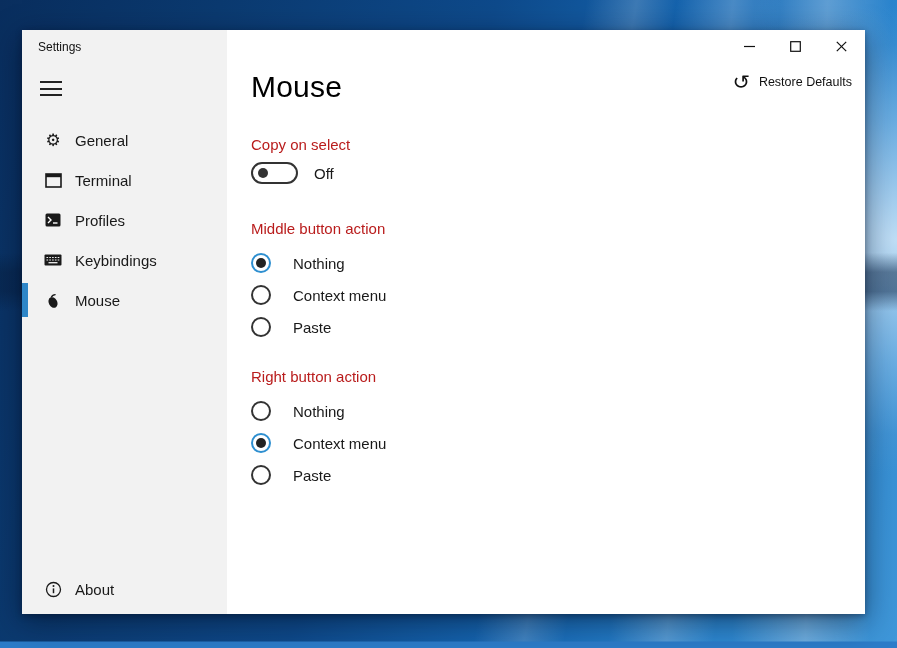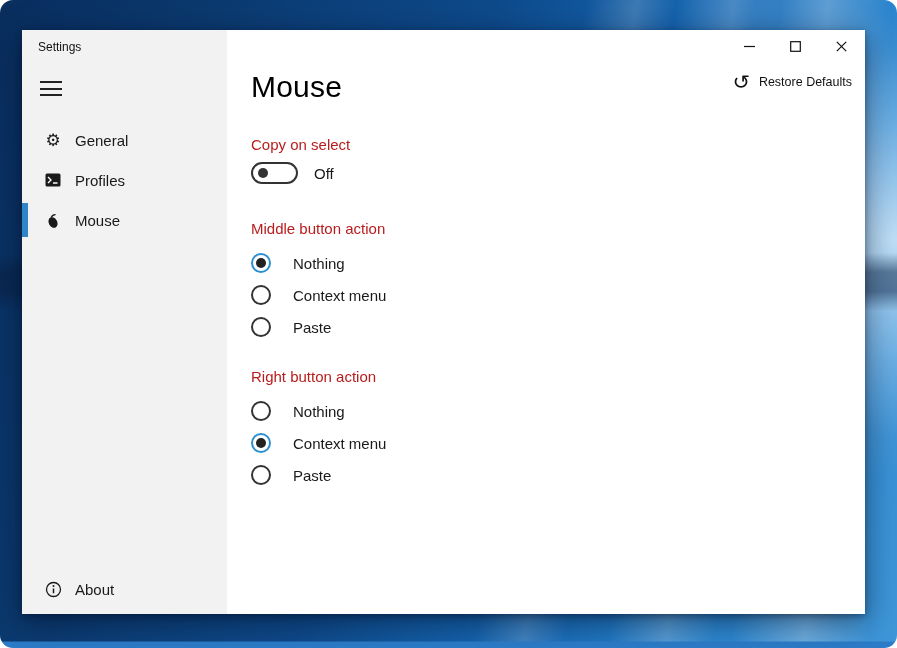--- a/index.html
+++ b/index.html
@@ -8,21 +8,20 @@
   .desktop{
     position:relative; width:897px; height:648px; overflow:hidden;
     background:
       linear-gradient(to top, #2c7cc9 0px, #2c7cc9 6px, rgba(44,124,201,0) 7px),
       linear-gradient(to bottom, rgba(7,32,66,0) 39%, rgba(7,32,66,0.5) 42%, rgba(7,32,66,0.5) 45%, rgba(7,32,66,0) 48%),
       radial-gradient(420px 300px at 100% 37%, rgba(200,227,248,0.95) 0%, rgba(137,192,235,0.65) 40%, rgba(86,156,214,0.3) 65%, rgba(86,156,214,0) 78%),
       linear-gradient(100deg, rgba(255,255,255,0) 58%, rgba(255,255,255,0.18) 63%, rgba(255,255,255,0) 67%),
       linear-gradient(96deg, rgba(255,255,255,0) 70%, rgba(255,255,255,0.22) 76%, rgba(255,255,255,0) 81%),
       linear-gradient(92deg, rgba(255,255,255,0) 82%, rgba(255,255,255,0.28) 90%, rgba(255,255,255,0) 97%),
       linear-gradient(108deg, #092e5e 0%, #0b3a70 20%, #0e4a8b 45%, #1668b4 65%, #2b86cf 82%, #3f97d9 100%);
-    border-radius: 13px;
   }
 
   .window{
     position:absolute; left:22px; top:30px; width:843px; height:584px;
     background:#fff; display:flex;
     box-shadow:0 8px 28px rgba(2,10,30,0.5), 0 2px 6px rgba(2,10,30,0.35);
   }
 
   
   .sidebar{ position:relative; width:205px; background:#f2f2f2; flex:0 0 auto; }
@@ -91,32 +90,52 @@
 
       <nav class="nav">
 
         <div class="nav-item">
           <span class="nav-icon">
               <span class="glyph">⚙</span>
             </span>
           <span class="nav-label">General</span>
         </div>
 
+        <div class="nav-item">
+          <span class="nav-icon">
+            <svg width="17" height="15" viewBox="0 0 17 15">
+              <rect x="1" y="1" width="15" height="13" fill="none" stroke="#1a1a1a" stroke-width="1.6"></rect>
+              <rect x="1" y="1" width="15" height="3.2" fill="#1a1a1a"></rect>
+            </svg>
+          </span>
+          <span class="nav-label">Terminal</span>
+        </div>
 
         <div class="nav-item">
           <span class="nav-icon">
             <svg width="16" height="14" viewBox="0 0 16 14">
               <rect x="0.5" y="0.5" width="15" height="13" rx="1.5" fill="#1a1a1a"></rect>
               <polyline points="3,4 6,7 3,10" fill="none" stroke="#fff" stroke-width="1.4"></polyline>
               <line x1="8" y1="10" x2="12.5" y2="10" stroke="#fff" stroke-width="1.4"></line>
             </svg>
           </span>
           <span class="nav-label">Profiles</span>
         </div>
 
+        <div class="nav-item">
+          <span class="nav-icon">
+            <svg width="18" height="12" viewBox="0 0 18 12">
+              <rect x="0.5" y="0.5" width="17" height="11" rx="1" fill="#1a1a1a"></rect>
+              <line x1="2.5" y1="3.5" x2="15.5" y2="3.5" stroke="#f2f2f2" stroke-width="1.1" stroke-dasharray="1.6 1.2"></line>
+              <line x1="2.5" y1="6" x2="15.5" y2="6" stroke="#f2f2f2" stroke-width="1.1" stroke-dasharray="1.6 1.2"></line>
+              <line x1="4.5" y1="8.7" x2="13.5" y2="8.7" stroke="#f2f2f2" stroke-width="1.3"></line>
+            </svg>
+          </span>
+          <span class="nav-label">Keybindings</span>
+        </div>
 
         <div class="nav-item active">
           <span class="nav-icon">
             <svg width="16" height="17" viewBox="0 0 16 17">
               <ellipse cx="8" cy="10.5" rx="4.2" ry="5.6" fill="#1a1a1a" transform="rotate(-28 8 10.5)"></ellipse>
               <path d="M6.2 5.5 Q7.6 2.4 10.6 2.6" fill="none" stroke="#1a1a1a" stroke-width="1.3"></path>
             </svg>
           </span>
           <span class="nav-label">Mouse</span>
         </div>

